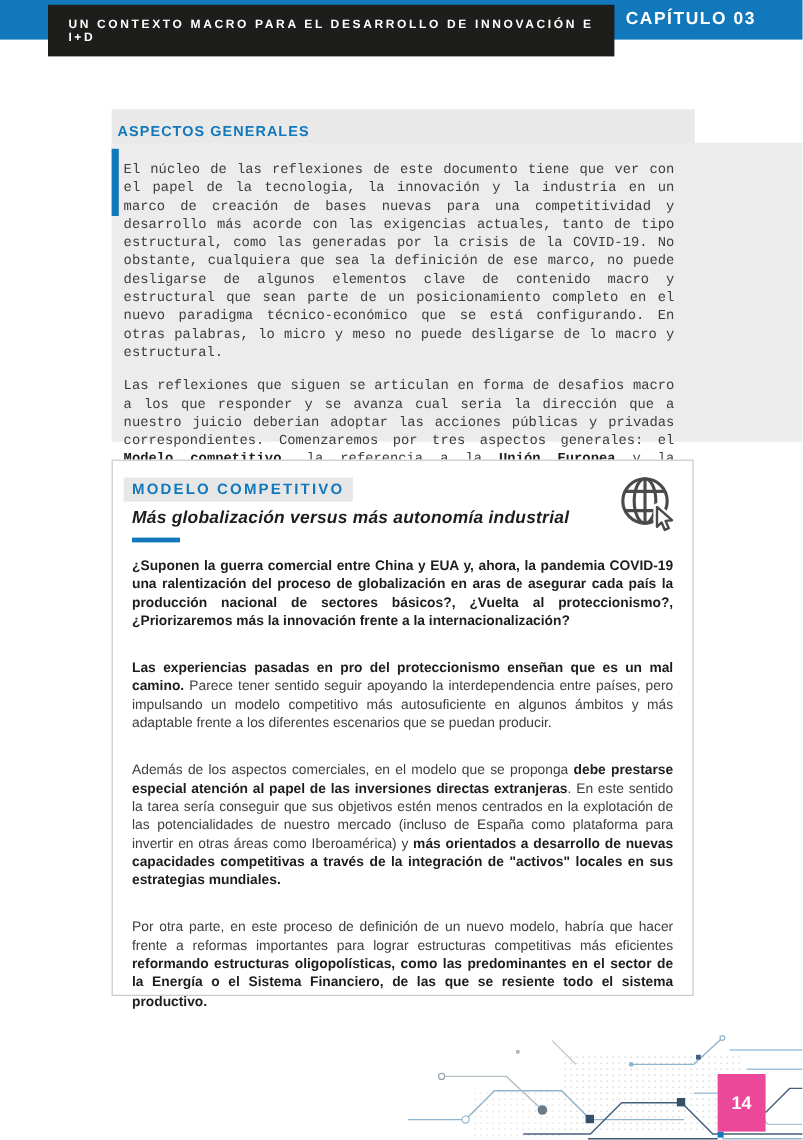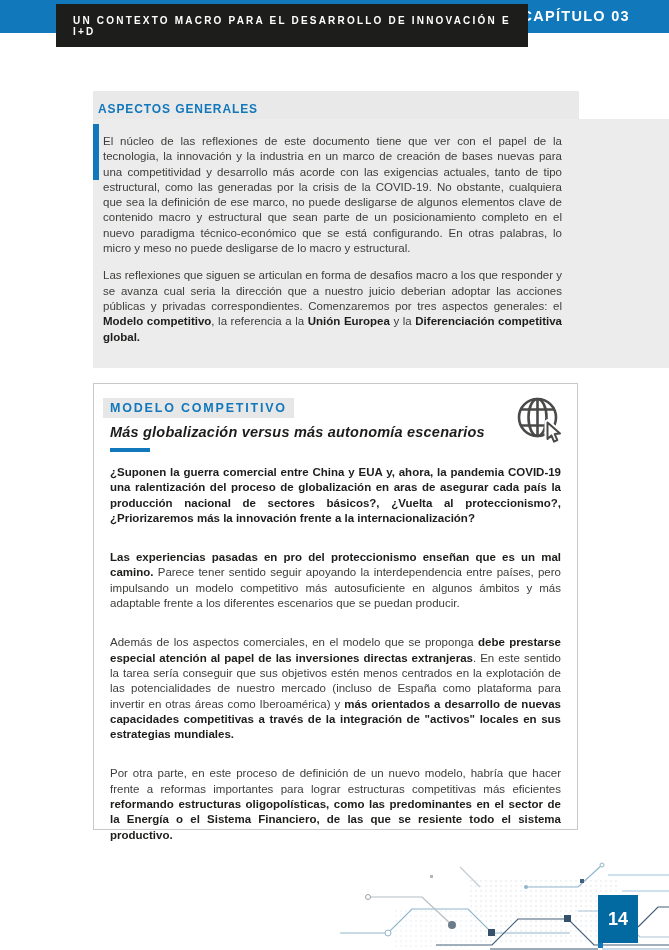--- a/index.html
+++ b/index.html
@@ -5,30 +5,30 @@
   html,body{margin:0;padding:0;background:#ffffff;}
   .page{position:relative;width:669px;height:950px;background:#ffffff;overflow:hidden;
         font-family:"Liberation Sans",sans-serif;color:#3d3d3b;}
 
   
   .topbar{position:absolute;top:0;left:0;width:669px;height:33px;background:#1178bc;}
   .chapter{position:absolute;top:8px;right:39px;color:#ffffff;font-weight:bold;
            font-size:14.5px;letter-spacing:1.3px;}
   .titlebar{position:absolute;top:4px;left:40px;width:472px;height:43px;background:#1d1d1b;
             color:#ffffff;display:flex;align-items:center;box-sizing:border-box;padding-left:17px;
-            font-size:10px;font-weight:bold;letter-spacing:2.2px;margin-left:16px;}
+            font-size:10px;font-weight:bold;letter-spacing:2.2px;}
 
   
   .section-bar{position:absolute;top:91px;left:93px;width:486px;height:36px;background:#e9e9e9;
                display:flex;align-items:center;box-sizing:border-box;padding-left:5px;
                color:#1178bc;font-weight:bold;font-size:12px;letter-spacing:0.9px;}
 
   
   .intro{position:absolute;top:119px;left:93px;width:576px;height:249px;background:#ececec;
-         box-sizing:border-box;padding:15px 0 0 10px;}
+         box-sizing:border-box;padding:15px 0 0 10px;font-family:Liberation Mono, monospace;}
   .intro-accent{position:absolute;left:0;top:5px;width:6px;height:56px;background:#1178bc;}
   .intro p{width:459px;margin:0 0 12px 0;font-size:11.5px;line-height:15.3px;
            text-align:justify;color:#3d3d3b;}
   b{font-weight:bold;color:#1d1d1b;}
 
   
   .card{position:absolute;top:383px;left:93px;width:485px;height:447px;background:#ffffff;
         border:1px solid #c9c9c9;box-sizing:border-box;padding:14px 16px 0 16px;}
   .card-label{display:inline-block;margin-left:-7px;background:#e7e7e7;color:#1178bc;
               font-weight:bold;font-size:12.5px;letter-spacing:1.8px;padding:3px 7px;}
@@ -37,23 +37,23 @@
   .card-rule{width:40px;height:4px;background:#1178bc;margin-top:8px;}
   .globe{position:absolute;top:10px;right:11px;}
   .card p{margin:24px 0 0 0;font-size:11.5px;line-height:15.3px;text-align:justify;color:#3d3d3b;}
   .card p.first{margin-top:13px;}
   .card p.lead b, .card p.lead{color:#1d1d1b;}
 
   
   .circuit{position:absolute;left:340px;top:855px;}
   .tagline{position:absolute;top:909px;left:0;width:585px;text-align:right;font-size:10px;
            color:#1d1d1b;letter-spacing:0.3px;white-space:pre;}
-  .pagebox{position:absolute;left:598px;top:895px;width:40px;height:48px;background:#0369a1;
+  .pagebox{position:absolute;left:598px;top:895px;width:40px;height:48px;background:#ec4899;
            color:#ffffff;display:flex;align-items:center;justify-content:center;
-           font-weight:bold;font-size:18px;}
+           font-weight:bold;font-size:15px;}
 </style>
 </head>
 <body>
 
 <div class="page">
 
   <div class="topbar">
     <div class="chapter">CAPÍTULO 03</div>
   </div>
   <div class="titlebar">UN CONTEXTO MACRO PARA EL DESARROLLO DE INNOVACIÓN E I+D</div>
@@ -61,21 +61,21 @@
   <div class="section-bar">ASPECTOS GENERALES</div>
 
   <section class="intro">
     <div class="intro-accent"></div>
     <p>El núcleo de las reflexiones de este documento tiene que ver con el papel de la tecnologia, la innovación y la industria en un marco de creación de bases nuevas para una competitividad y desarrollo más acorde con las exigencias actuales, tanto de tipo estructural, como las generadas por la crisis de la COVID-19. No obstante, cualquiera que sea la definición de ese marco, no puede desligarse de algunos elementos clave de contenido macro y estructural que sean parte de un posicionamiento completo en el nuevo paradigma técnico-económico que se está configurando. En otras palabras, lo micro y meso no puede desligarse de lo macro y estructural.</p>
     <p><span>Las reflexiones que siguen se articulan en forma de desafios macro a los que responder y se avanza cual seria la dirección que a nuestro juicio deberian adoptar las acciones públicas y privadas correspondientes. Comenzaremos por tres aspectos generales: el </span><b>Modelo competitivo</b><span>, la referencia a la </span><b>Unión Europea</b><span> y la </span><b>Diferenciación competitiva global.</b></p>
   </section>
 
   <section class="card">
     <span class="card-label">MODELO COMPETITIVO</span>
-    <h2 class="card-subtitle">Más globalización versus más autonomía escenarios</h2>
+    <h2 class="card-subtitle">Más globalización versus más autonomía industrial</h2>
     <div class="card-rule"></div>
 
     <span class="globe">
       <svg width="52" height="52" viewBox="0 0 52 52">
         <g fill="none" stroke="#4a4a49" stroke-width="2.6">
           <circle cx="23.5" cy="23.5" r="18.5"></circle>
           <ellipse cx="23.5" cy="23.5" rx="9" ry="18.5"></ellipse>
           <line x1="6.8" y1="15.5" x2="40.2" y2="15.5"></line>
           <line x1="6.8" y1="31.5" x2="40.2" y2="31.5"></line>
           <line x1="23.5" y1="5" x2="23.5" y2="42"></line>

